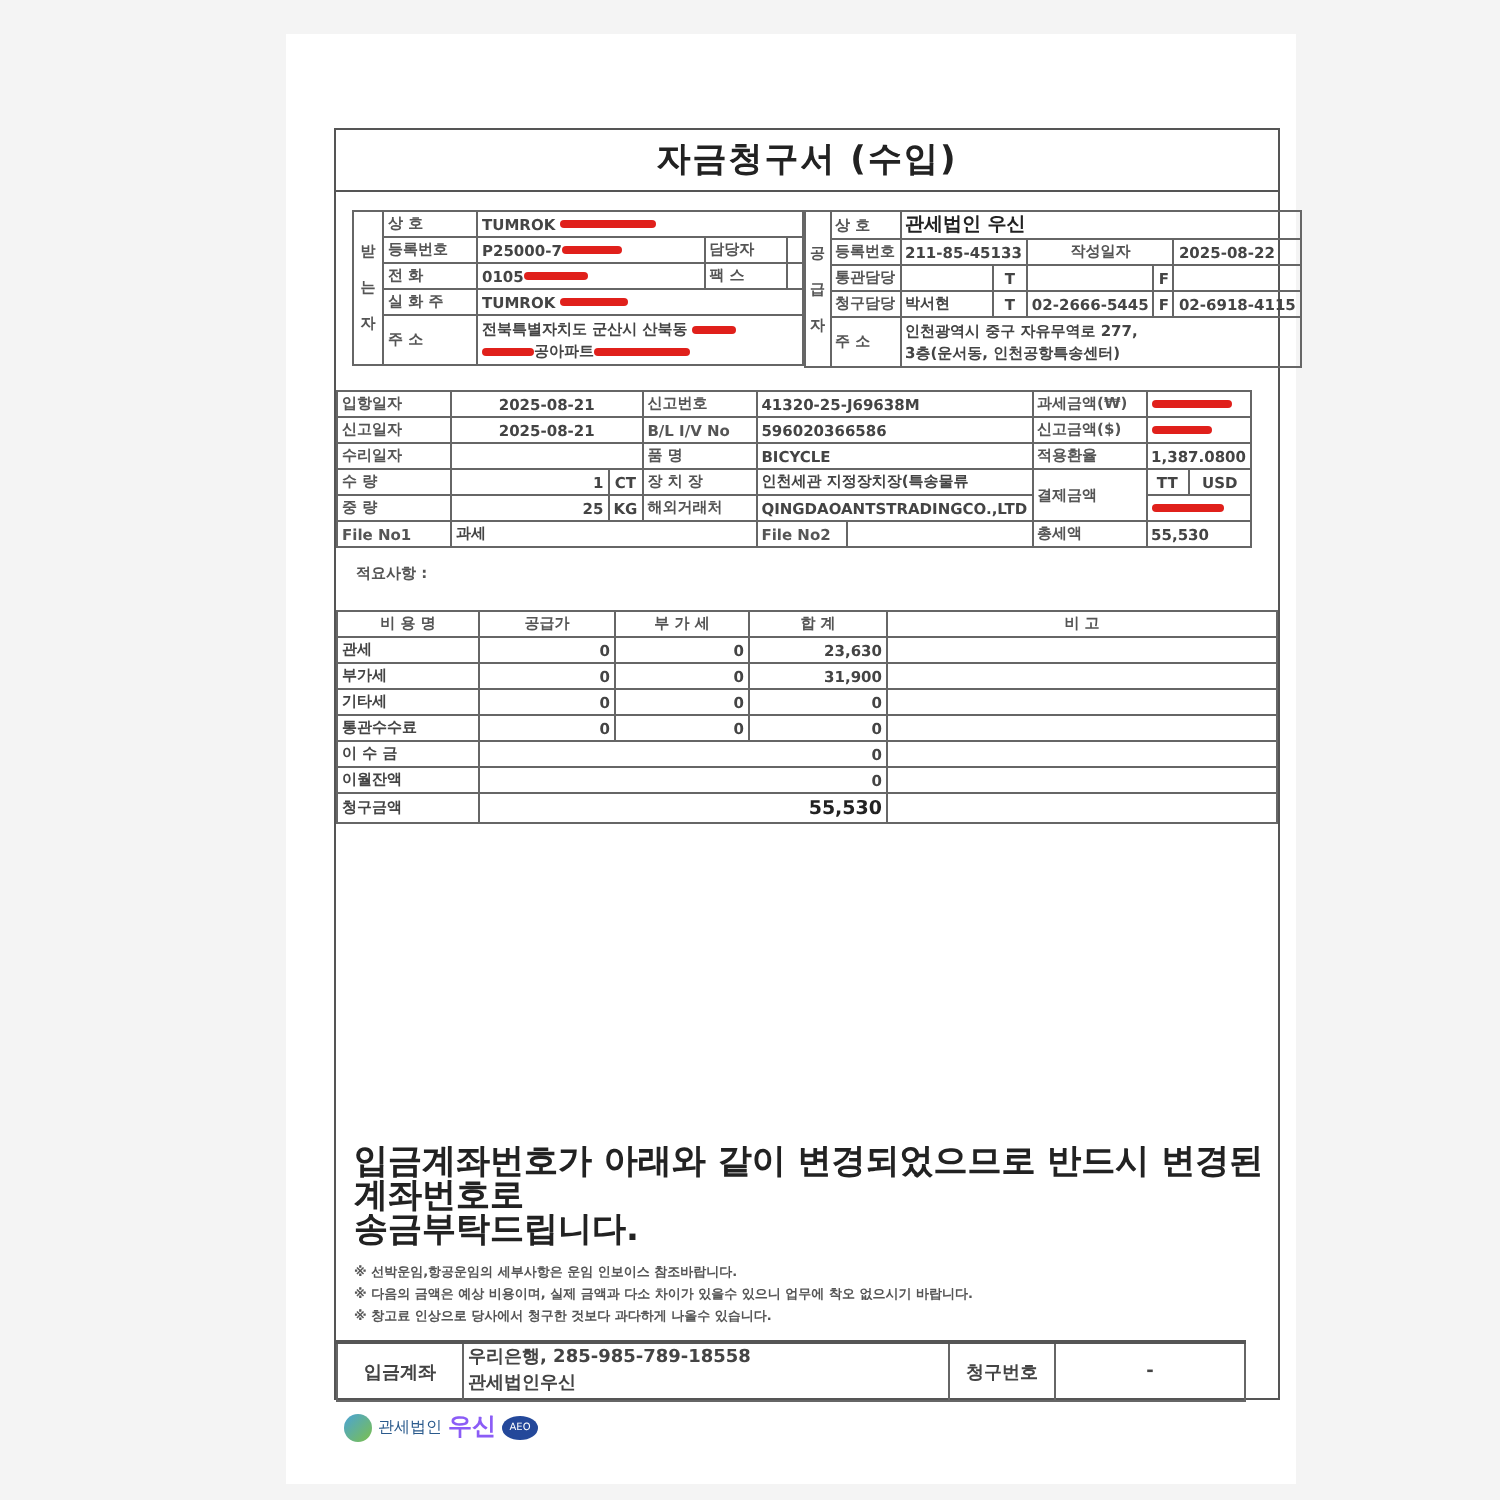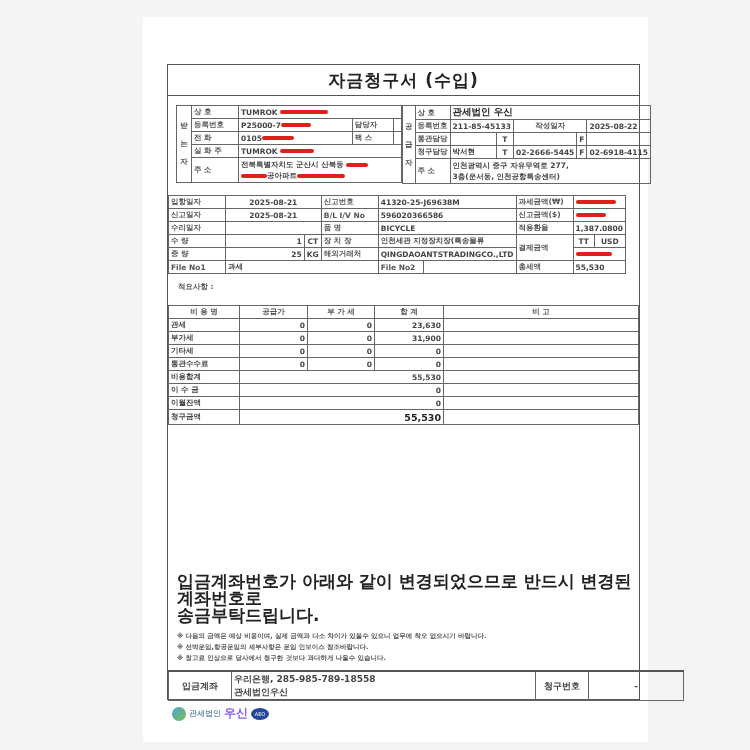--- a/index.html
+++ b/index.html
@@ -189,25 +189,20 @@
       <td></td>
     </tr>
     <tr>
       <td>통관수수료</td>
       <td class="r">0</td>
       <td class="r">0</td>
       <td class="r">0</td>
       <td></td>
     </tr>
     <tr>
-      <td>비용합계</td>
-      <td colspan="3" class="r">55,530</td>
-      <td></td>
-    </tr>
-    <tr>
       <td>이 수 금</td>
       <td colspan="3" class="r">0</td>
       <td></td>
     </tr>
     <tr>
       <td>이월잔액</td>
       <td colspan="3" class="r">0</td>
       <td></td>
     </tr>
     <tr>
@@ -217,26 +212,26 @@
     </tr>
   </tbody>
     </table>
 
   <div class="notice">
     <div>입금계좌번호가 아래와 같이 변경되었으므로 반드시 변경된 계좌번호로</div>
     <div>송금부탁드립니다.</div>
   </div>
 
   <div class="notes">
+    <div>※ 선박운임,항공운임의 세부사항은 운임 인보이스 참조바랍니다.</div>
     <div>※ 다음의 금액은 예상 비용이며, 실제 금액과 다소 차이가 있을수 있으니 업무에 착오 없으시기 바랍니다.</div>
-    <div>※ 선박운임,항공운임의 세부사항은 운임 인보이스 참조바랍니다.</div>
     <div>※ 창고료 인상으로 당사에서 청구한 것보다 과다하게 나올수 있습니다.</div>
   </div>
 
-  <table style="left:0; top:605px; width:516px; border-top:2px solid #555;">
+  <table style="left:0; top:605px; width:455px; border-top:2px solid #555;">
     <tbody>
         <tr>
       <td class="c" style="width:58px; height:28px; font-size:9px">입금계좌</td>
       <td style="font-size:9px; line-height:13px"><span>우리은행, 285-985-789-18558</span><br><span>관세법인우신</span></td>
       <td class="c" style="width:48px; font-size:9px">청구번호</td>
       <td class="c" style="width:90px; font-size:9px">-</td>
     </tr>
   </tbody>
     </table>
 </div>

